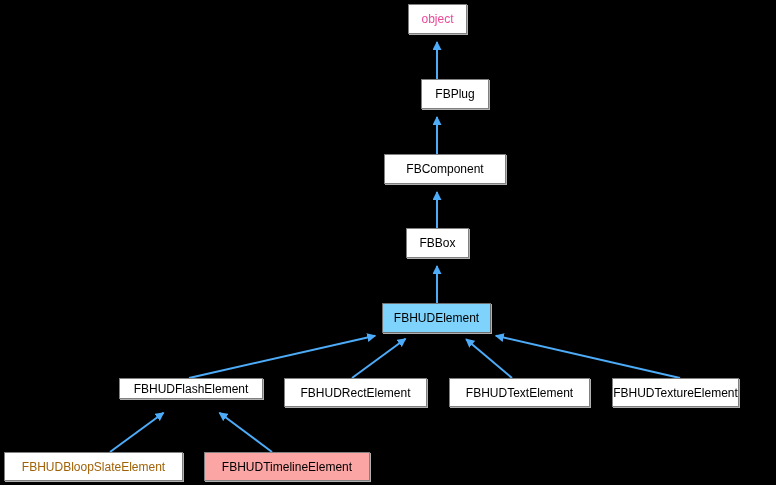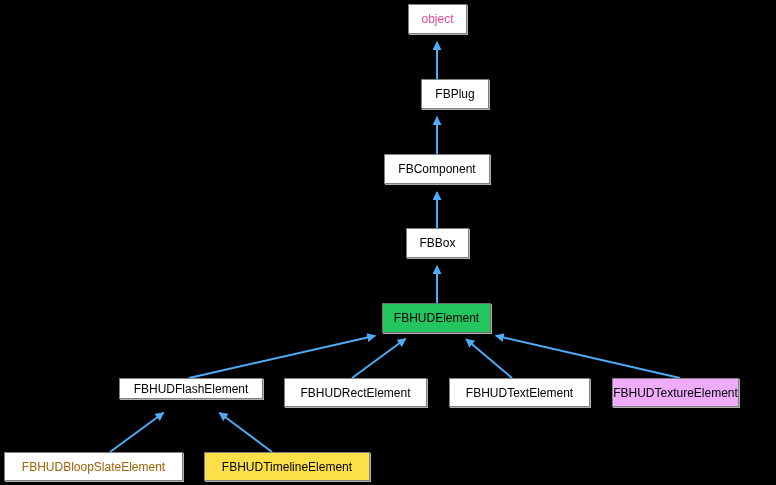--- a/index.html
+++ b/index.html
@@ -77,49 +77,49 @@
   </svg>
 
   <div class="node" style="left: 408px; top: 4px; width: 59px; height: 30px; background: rgb(255, 255, 255); color: #ec4899;">
     <span class="node-label">object</span>
   </div>
 
   <div class="node" style="left: 421px; top: 79px; width: 68px; height: 30px; background: rgb(255, 255, 255); color: rgb(0, 0, 0);">
     <span class="node-label">FBPlug</span>
   </div>
 
-  <div class="node" style="left: 384px; top: 154px; width: 106px; height: 30px; background: rgb(255, 255, 255); color: rgb(0, 0, 0);">
+  <div class="node" style="left: 384px; top: 154px; width: 122px; height: 30px; background: rgb(255, 255, 255); color: rgb(0, 0, 0);">
     <span class="node-label">FBComponent</span>
   </div>
 
   <div class="node" style="left: 406px; top: 228px; width: 63px; height: 30px; background: rgb(255, 255, 255); color: rgb(0, 0, 0);">
     <span class="node-label">FBBox</span>
   </div>
 
-  <div class="node highlight" style="left: 382px; top: 303px; width: 109px; height: 30px; background: #22c55e; color: rgb(0, 0, 0);">
+  <div class="node highlight" style="left: 382px; top: 303px; width: 109px; height: 30px; background: #7dd3fc; color: rgb(0, 0, 0);">
     <span class="node-label">FBHUDElement</span>
   </div>
 
   <div class="node" style="left: 119px; top: 378px; width: 144px; height: 21px; background: rgb(255, 255, 255); color: rgb(0, 0, 0);">
     <span class="node-label">FBHUDFlashElement</span>
   </div>
 
   <div class="node" style="left: 449px; top: 378px; width: 141px; height: 29px; background: rgb(255, 255, 255); color: rgb(0, 0, 0);">
     <span class="node-label">FBHUDTextElement</span>
   </div>
 
   <div class="node" style="left: 284px; top: 378px; width: 143px; height: 29px; background: rgb(255, 255, 255); color: rgb(0, 0, 0);">
     <span class="node-label">FBHUDRectElement</span>
   </div>
 
-  <div class="node" style="left: 612px; top: 378px; width: 127px; height: 29px; background: #f0abfc; color: rgb(0, 0, 0); text-align: center;">
+  <div class="node" style="left: 612px; top: 378px; width: 127px; height: 29px; background: #ffffff; color: rgb(0, 0, 0); text-align: center;">
     <span class="node-label">FBHUDTextureElement</span>
   </div>
 
   <div class="node" style="left: 4px; top: 452px; width: 179px; height: 29px; background: rgb(255, 255, 255); color: #a16207;">
     <span class="node-label">FBHUDBloopSlateElement</span>
   </div>
 
-  <div class="node" style="left: 204px; top: 452px; width: 166px; height: 29px; background: #fde047; color: rgb(0, 0, 0);">
+  <div class="node" style="left: 204px; top: 452px; width: 166px; height: 29px; background: #fca5a5; color: rgb(0, 0, 0);">
     <span class="node-label">FBHUDTimelineElement</span>
   </div>
 
 </div>
 
 </body></html>

